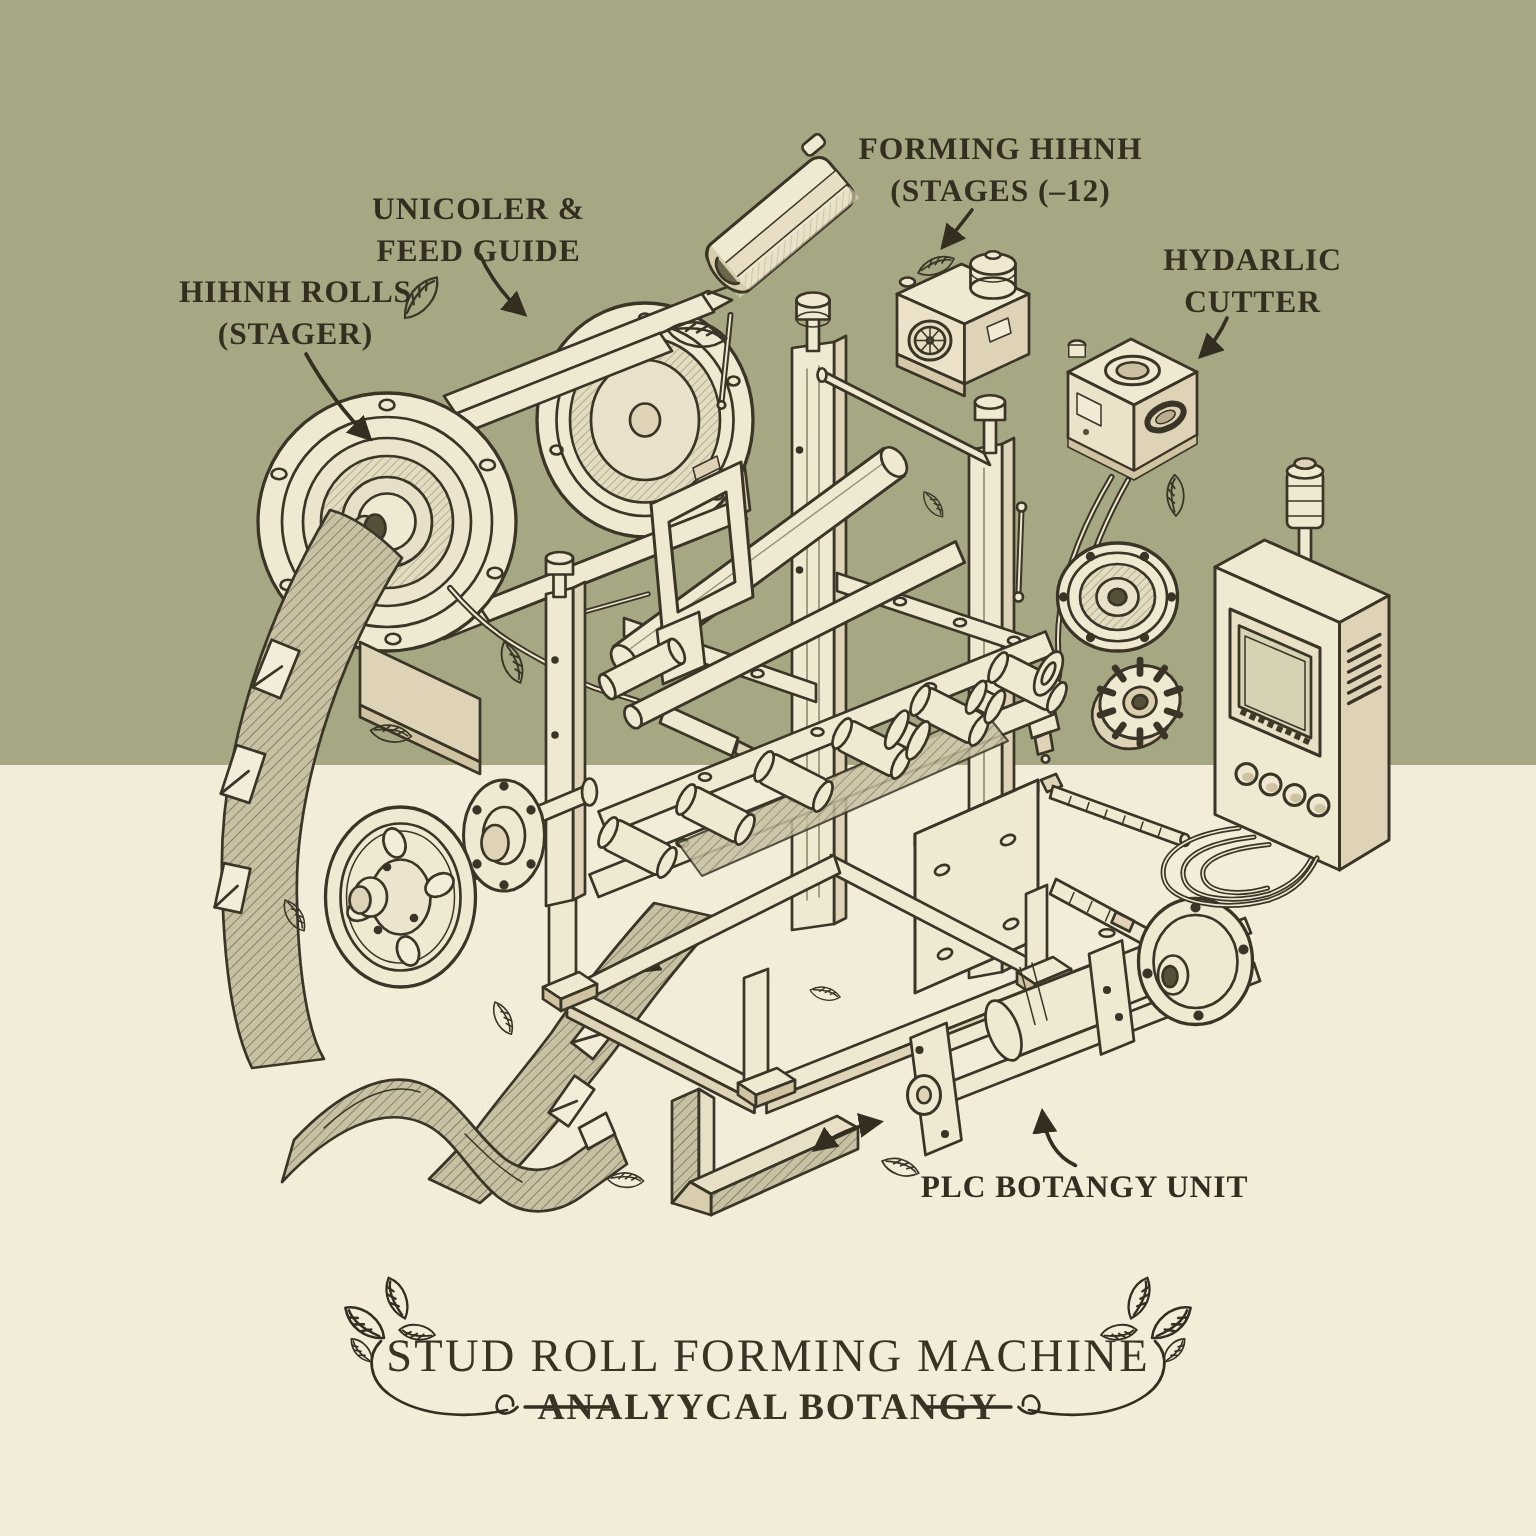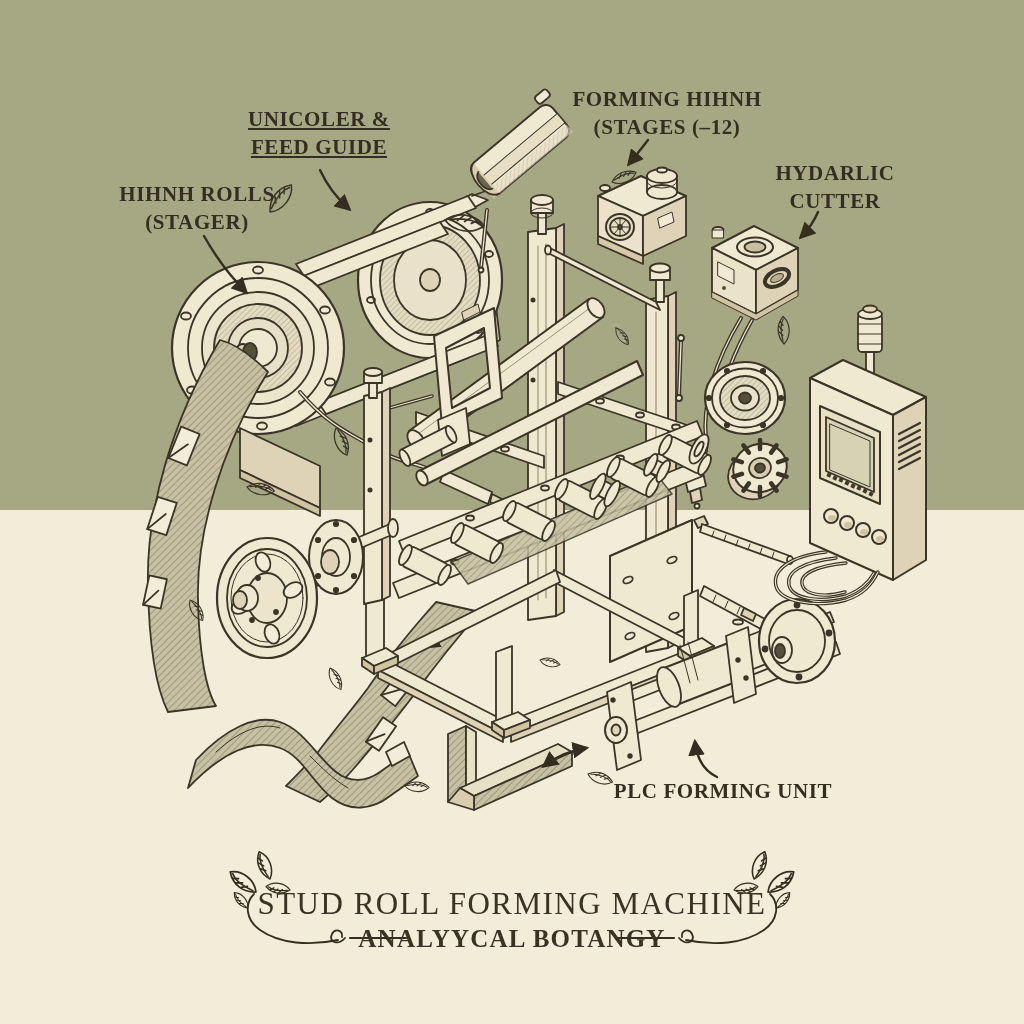--- a/index.html
+++ b/index.html
@@ -516,35 +516,35 @@
     </g>
     <use href="#flourishL" transform="translate(1024,0) scale(-1,1)"></use>
   </g>
 </svg>
 
 <div class="label" style="left:197px;top:181px;">
   <span class="ln">HIHNH ROLLS</span>
   <span class="ln">(STAGER)</span>
 </div>
 
-<div class="label" style="left:319px;top:106px;text-decoration:underline;">
+<div class="label" style="left:319px;top:126px;">
   <span class="ln">UNICOLER &amp;</span>
   <span class="ln">FEED GUIDE</span>
 </div>
 
 <div class="label" style="left:667px;top:86px;">
   <span class="ln">FORMING HIHNH</span>
   <span class="ln">(STAGES (–12)</span>
 </div>
 
 <div class="label" style="left:819px;top:160px;margin-left:16px;">
   <span class="ln">HYDARLIC</span>
   <span class="ln">CUTTER</span>
 </div>
 
 <div class="label" style="left:723px;top:778px;">
-  <span class="ln">PLC FORMING UNIT</span>
+  <span class="ln">PLC BOTANGY UNIT</span>
 </div>
 
 <div class="footer-title">STUD ROLL FORMING MACHINE</div>
 <div class="footer-sub">ANALYYCAL BOTANGY</div>
 
 </div>
 
 </body></html>

